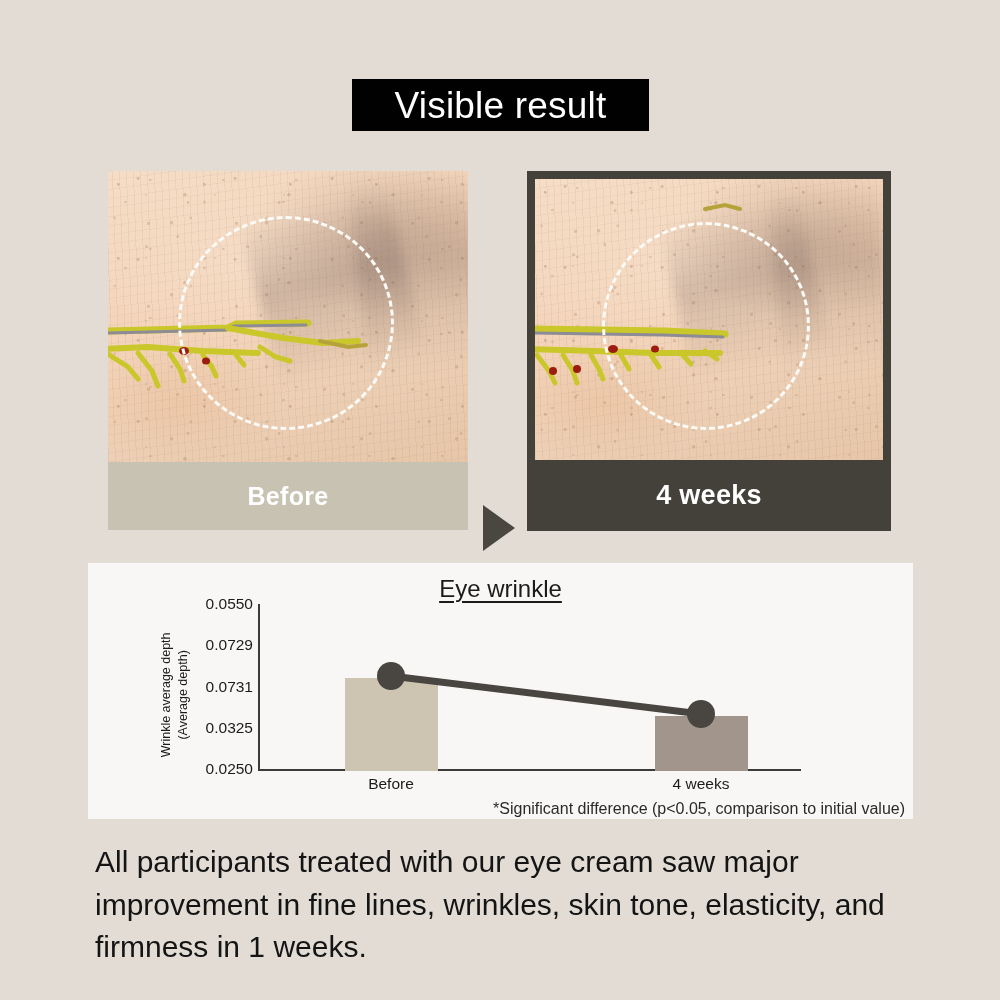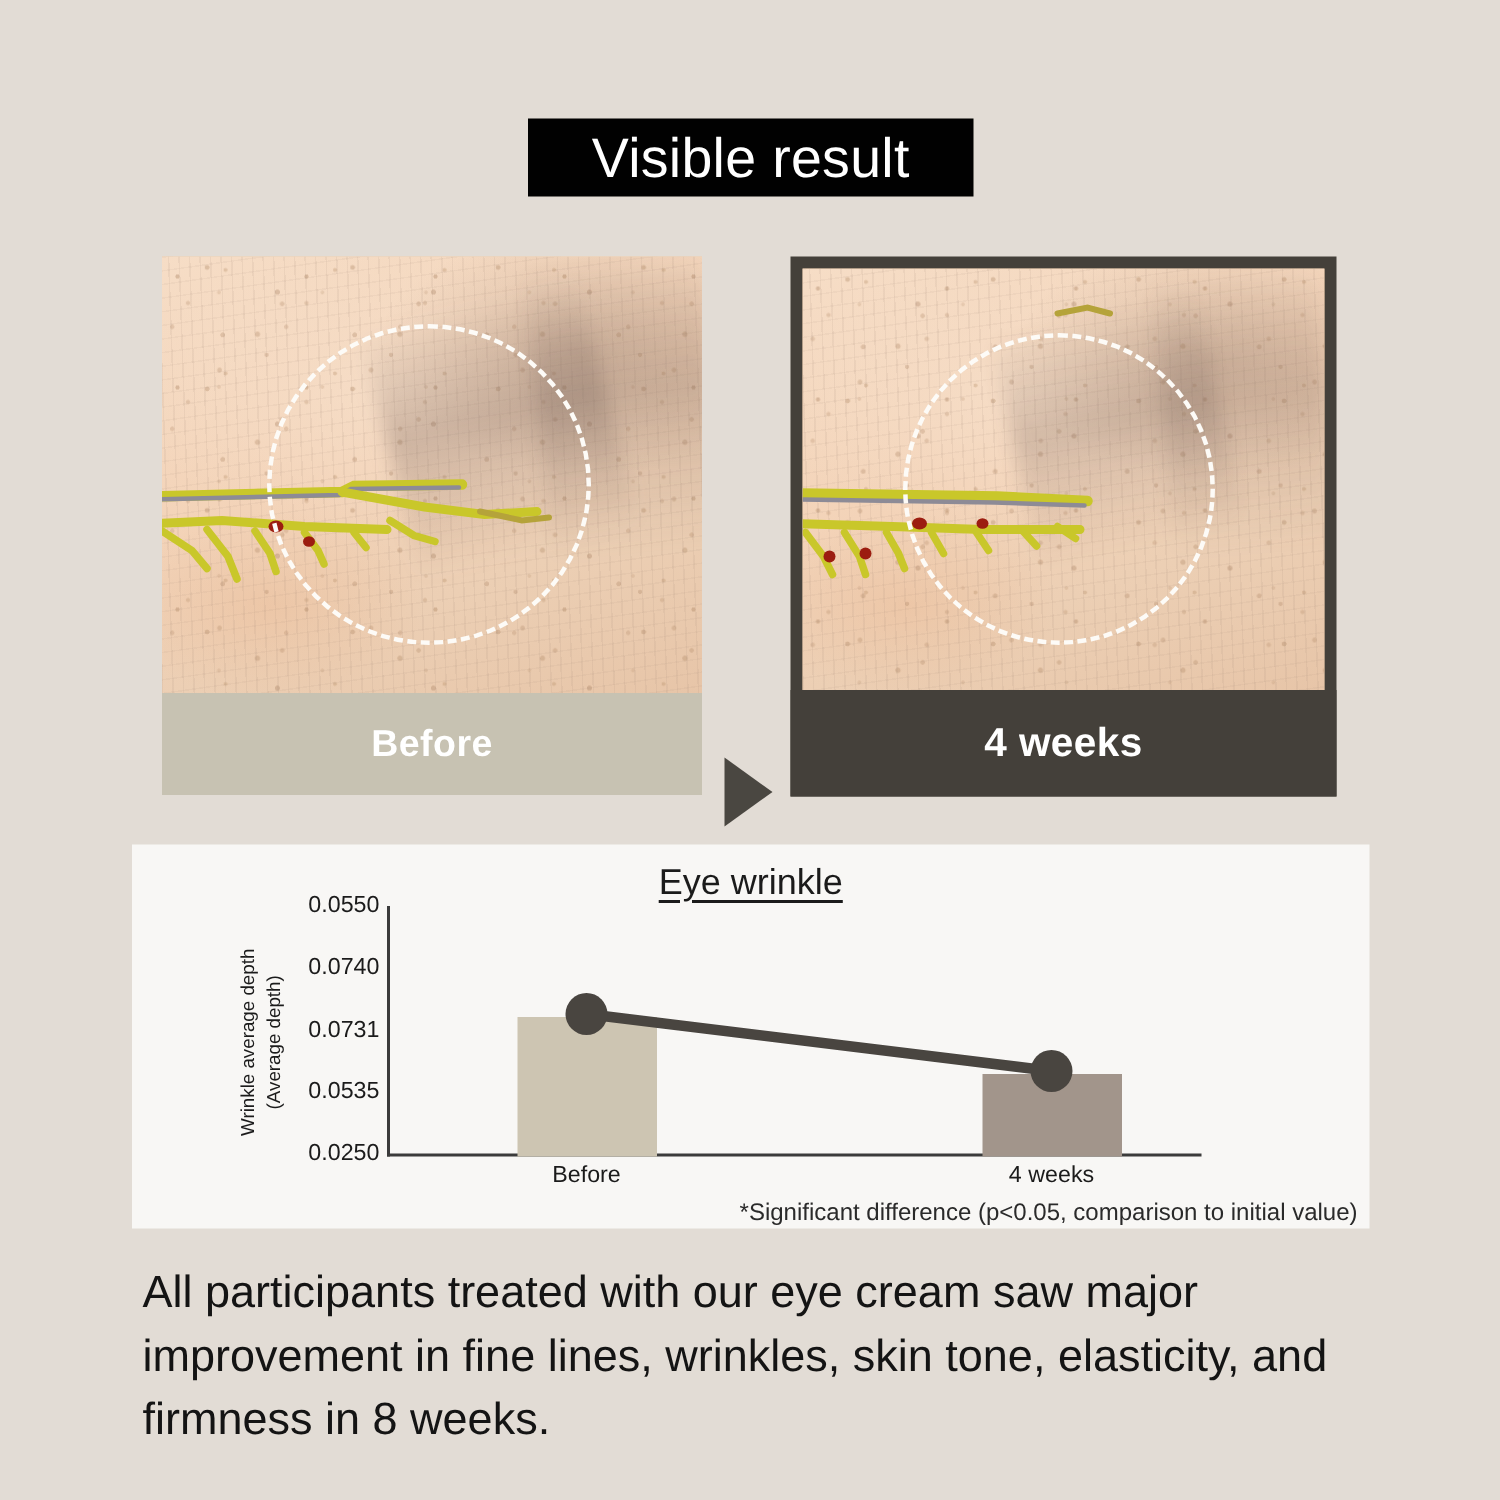--- a/index.html
+++ b/index.html
@@ -411,23 +411,23 @@
     <div class="rot">
       <div>Wrinkle average depth</div>
       <div>(Average depth)</div>
     </div>
   </div>
 
   <div id="plot-wrap">
 
     <div id="y-ticks">
       <div class="tick-label" style="top:41px;">0.0550</div>
-      <div class="tick-label" style="top:82px;">0.0740</div>
+      <div class="tick-label" style="top:82px;">0.0729</div>
       <div class="tick-label" style="top:124px;">0.0731</div>
-      <div class="tick-label" style="top:165px;">0.0535</div>
+      <div class="tick-label" style="top:165px;">0.0325</div>
       <div class="tick-label" style="top:206px;">0.0250</div>
     </div>
 
     <div id="axis-y-line"></div>
     <div id="axis-x-line"></div>
 
     <div class="bar" id="bar-before" style="height:93px;"></div>
     <div class="bar" id="bar-after" style="height:55px;"></div>
 
     <svg id="trend-line-svg" viewBox="0 0 825 256" preserveAspectRatio="none">
@@ -436,13 +436,13 @@
     <div class="trend-dot" style="left:289px; top:99px;"></div>
     <div class="trend-dot" style="left:599px; top:137px;"></div>
 
     <div class="cat-label" id="cat-before">Before</div>
     <div class="cat-label" id="cat-after">4 weeks</div>
   </div>
 
   <div id="chart-footnote">*Significant difference (p&lt;0.05, comparison to initial value)</div>
 </div>
 
-<div id="summary-paragraph">All participants treated with our eye cream saw major improvement in fine lines, wrinkles, skin tone, elasticity, and firmness in 8 weeks.</div>
+<div id="summary-paragraph">All participants treated with our eye cream saw major improvement in fine lines, wrinkles, skin tone, elasticity, and firmness in 1 weeks.</div>
 
 </body></html>

